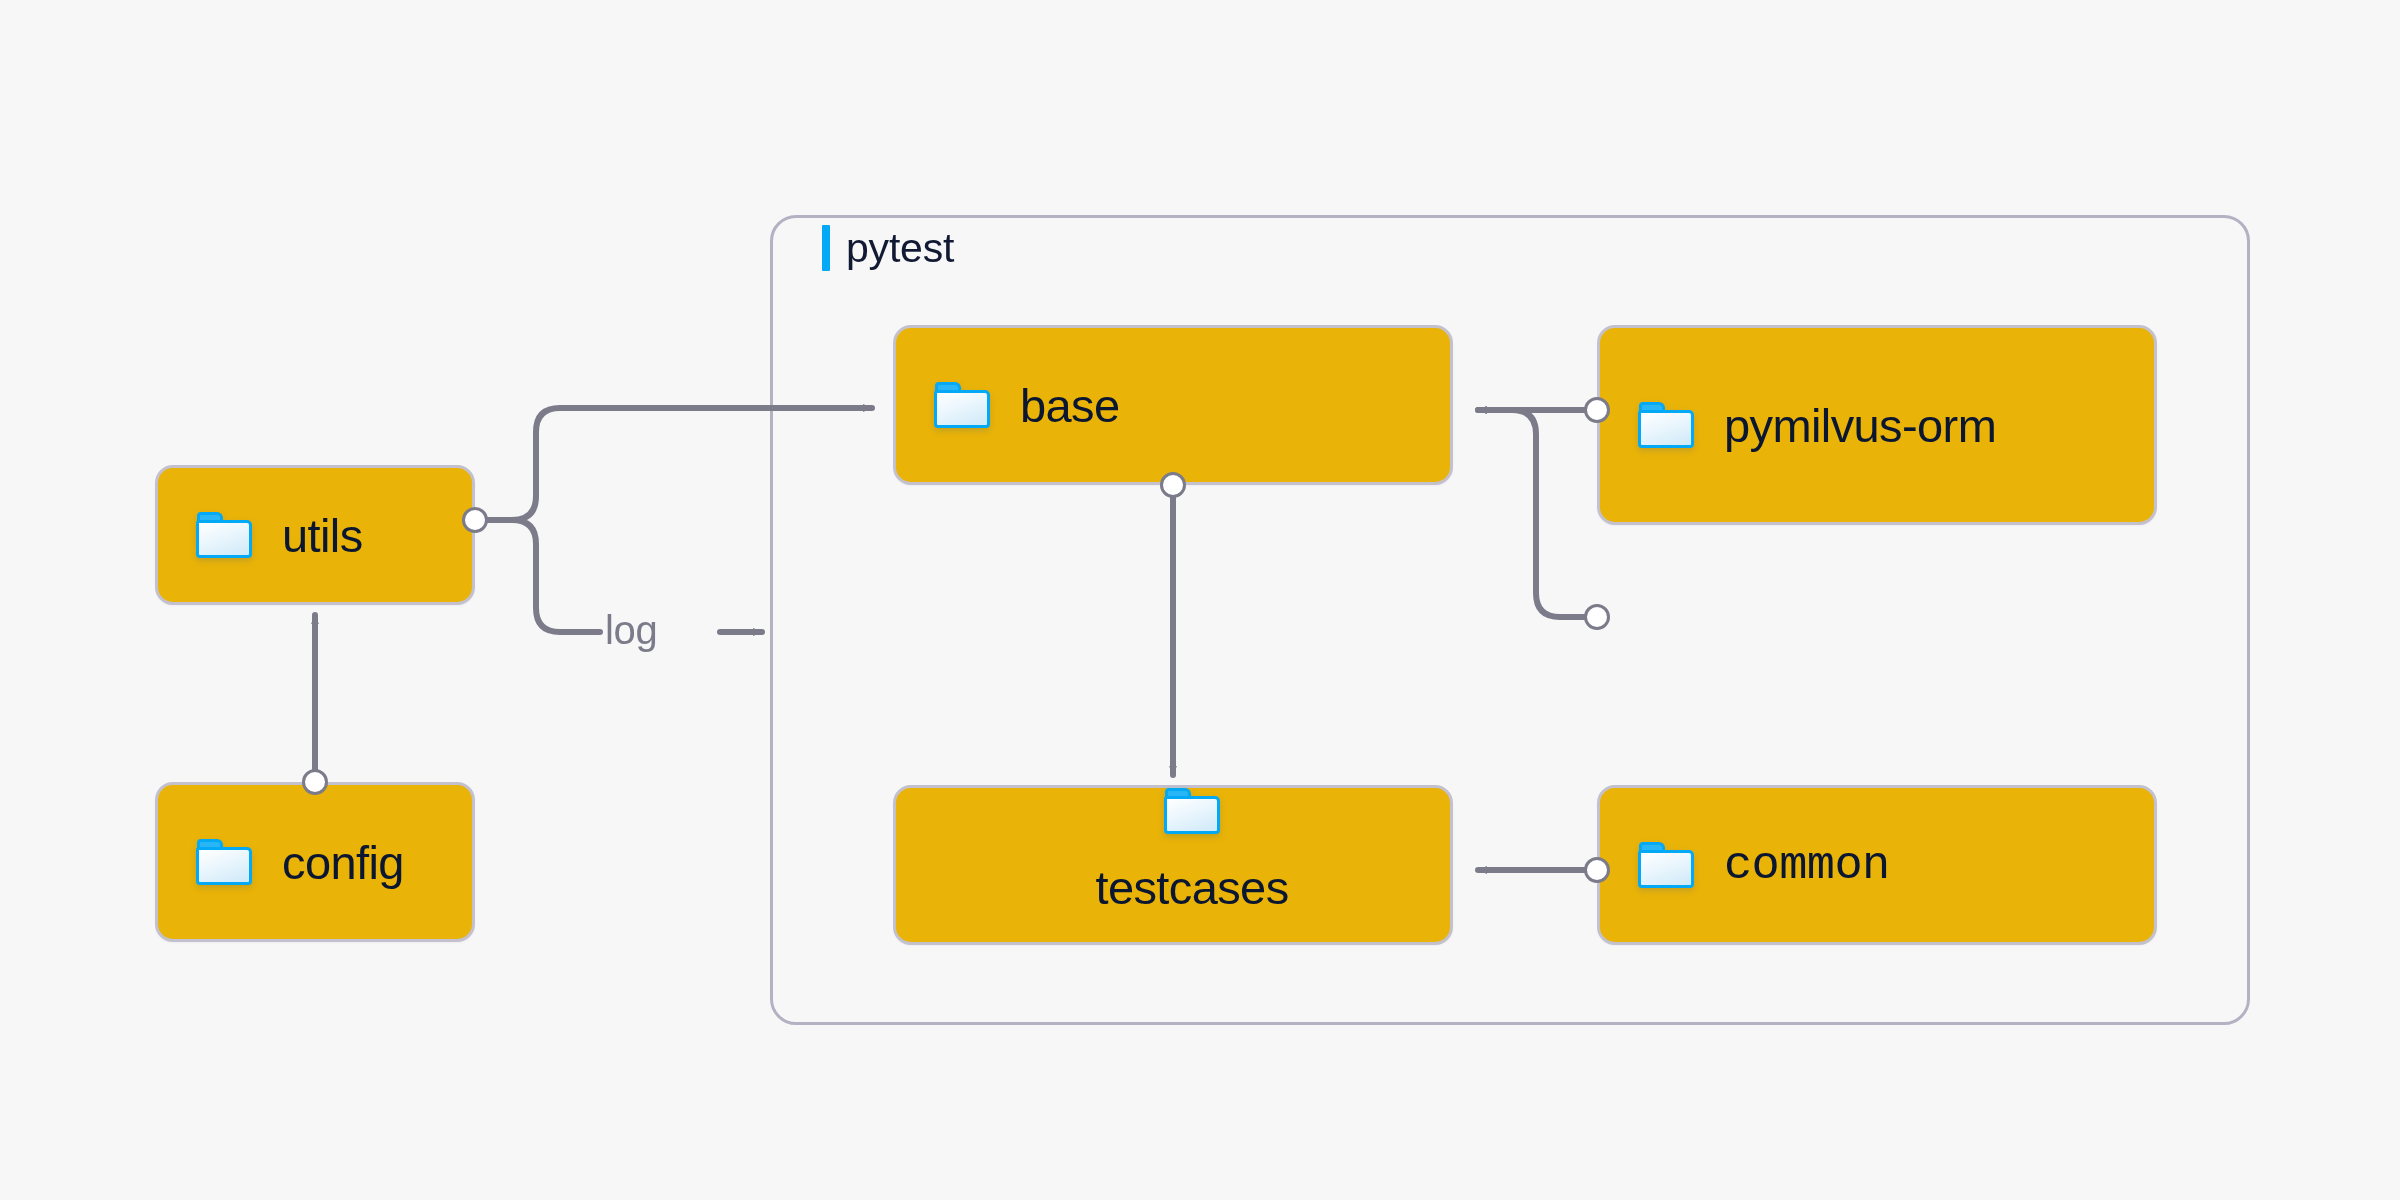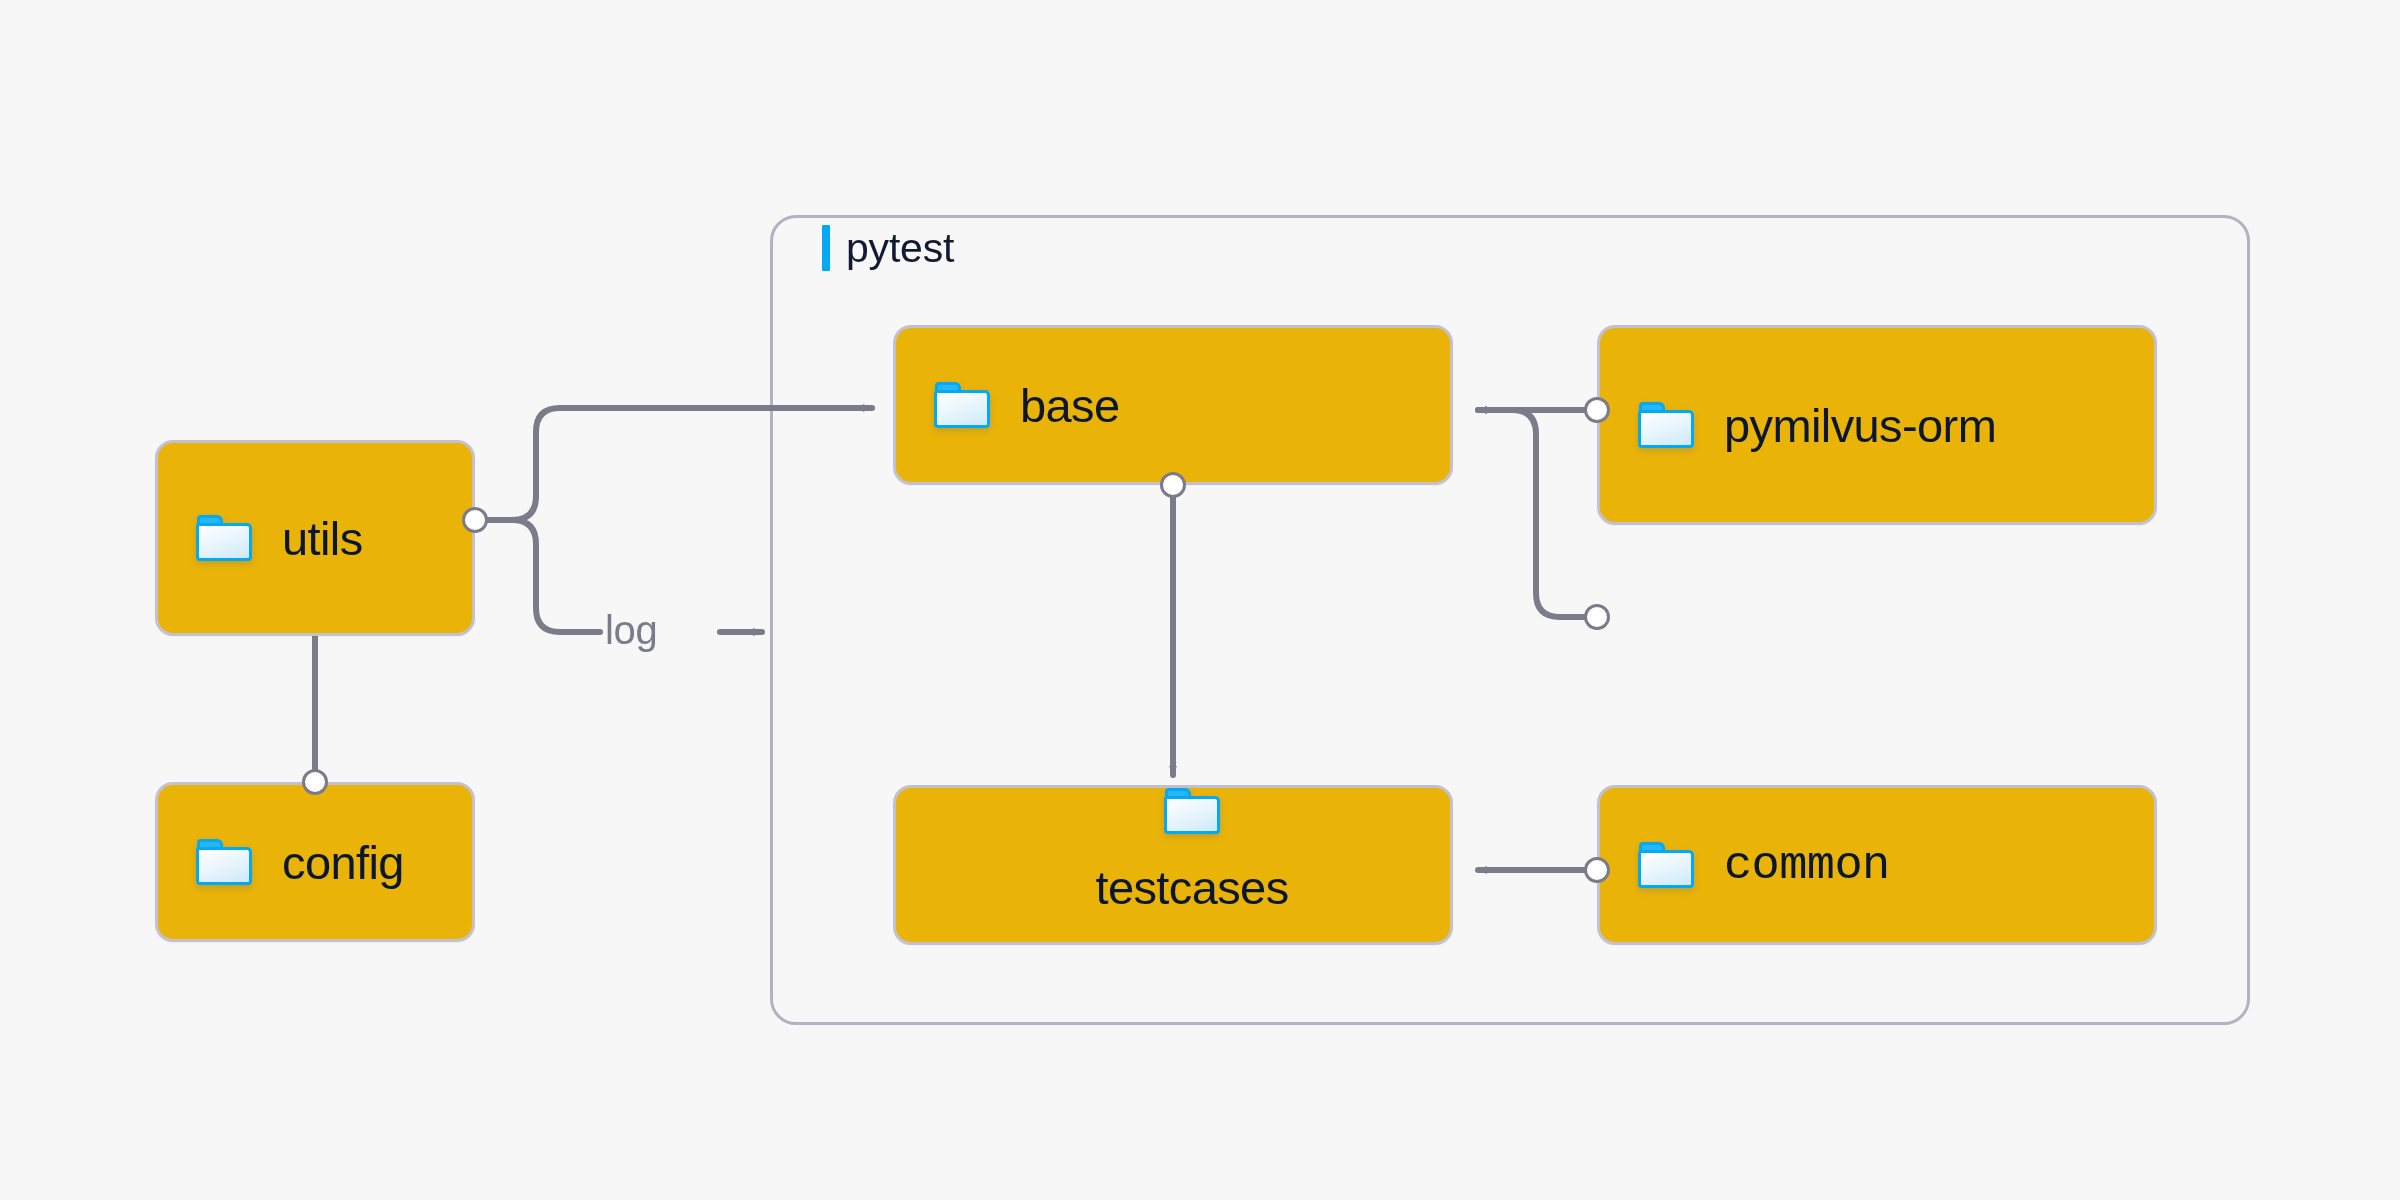--- a/index.html
+++ b/index.html
@@ -170,21 +170,21 @@
       <path d="M1585,617 L1560,617 Q1536,617 1536,593 L1536,434 Q1536,410 1512,410 L1478,410" fill="none" stroke="#7b7b8a" stroke-width="6" stroke-linecap="round" marker-end="url(#arw)"></path>
     </g>
 
     <g>
       <path d="M1585,870 L1478,870" fill="none" stroke="#7b7b8a" stroke-width="6" stroke-linecap="round" marker-end="url(#arw)"></path>
     </g>
   </svg>
 
   <div class="edge-label" style="left:605px; top:610px;">log</div>
 
-  <div class="node" id="node-utils" style="left:155px; top:440px; width:320px; height:196px;">
+  <div class="node" id="node-utils" style="left:155px; top:465px; width:320px; height:140px;">
     <span class="folder-icon">
       <span class="tab"></span>
         <span class="body"></span>
     </span>
     <span class="label">utils</span>
   </div>
   <div class="port" style="left:462px; top:507px;"></div>
 
   <div class="node" id="node-config" style="left:155px; top:782px; width:320px; height:160px;">
     <span class="folder-icon">

